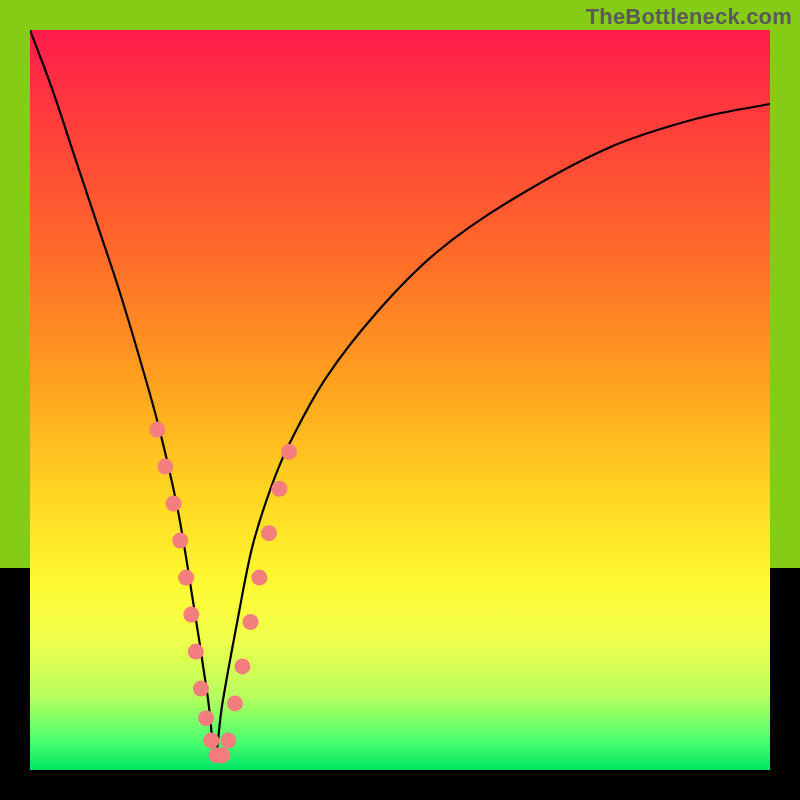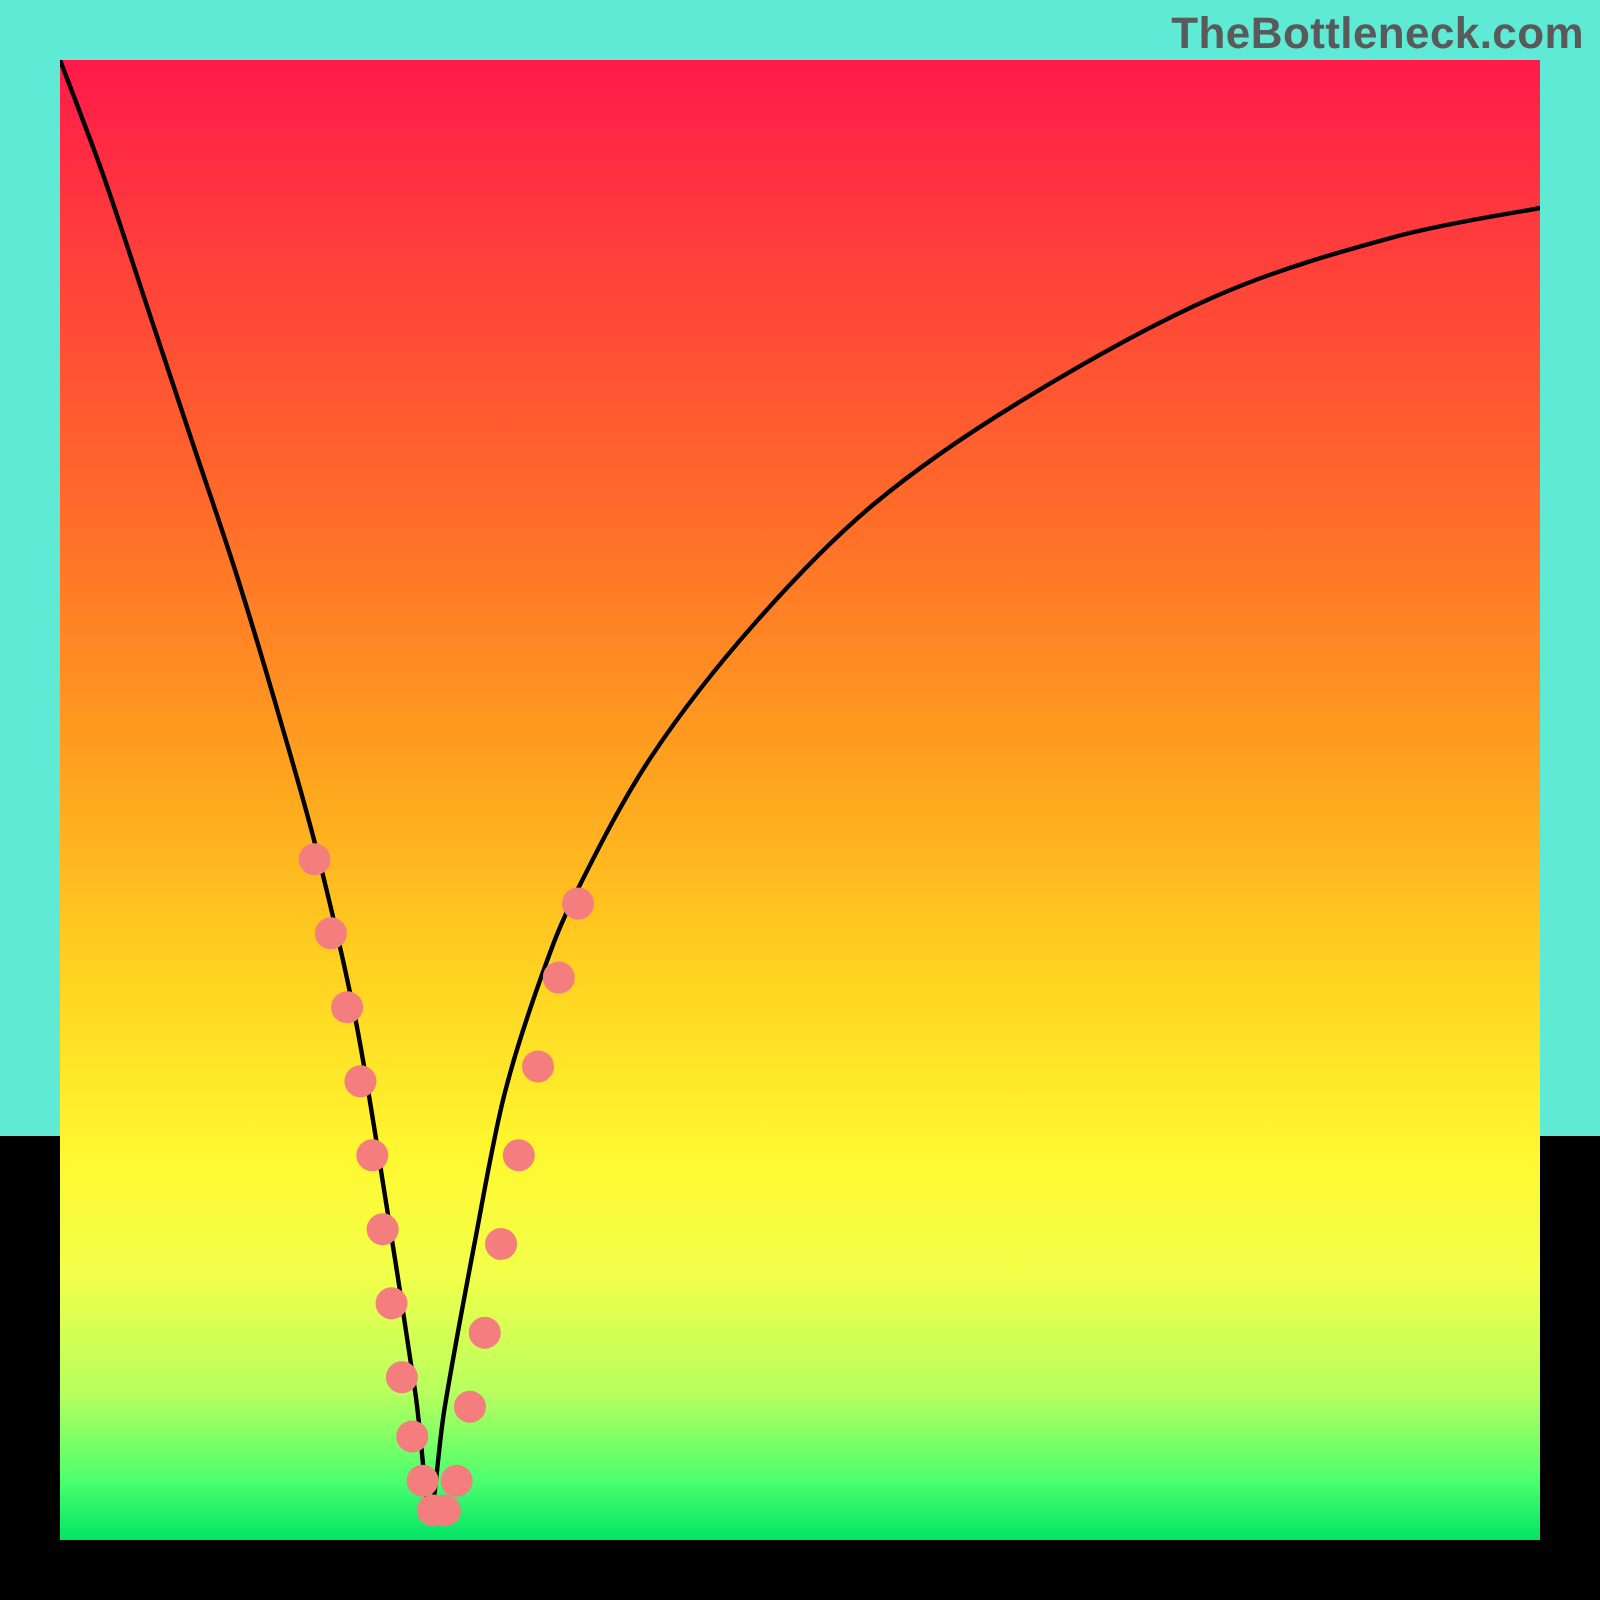--- a/index.html
+++ b/index.html
@@ -8,21 +8,21 @@
     width: 800px;
     height: 800px;
     overflow: hidden;
     background: #000;
     font-family: Arial, Helvetica, sans-serif;
   }
   .frame {
     position: relative;
     width: 800px;
     height: 568px;
-    background: #5eead4;
+    background: #84cc16;
   }
   .plot-area {
     position: absolute;
     left: 30px;
     top: 30px;
     width: 740px;
     height: 740px;
     background: linear-gradient(
       to bottom,
       #ff1a4b 0%,

